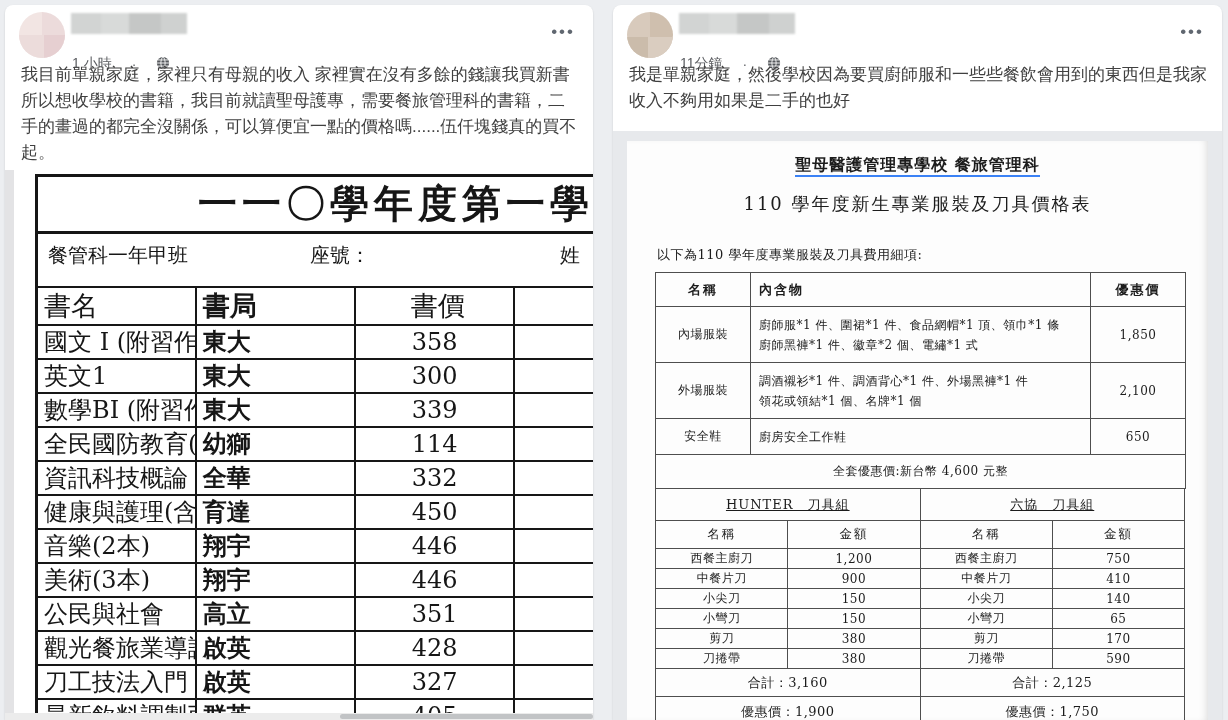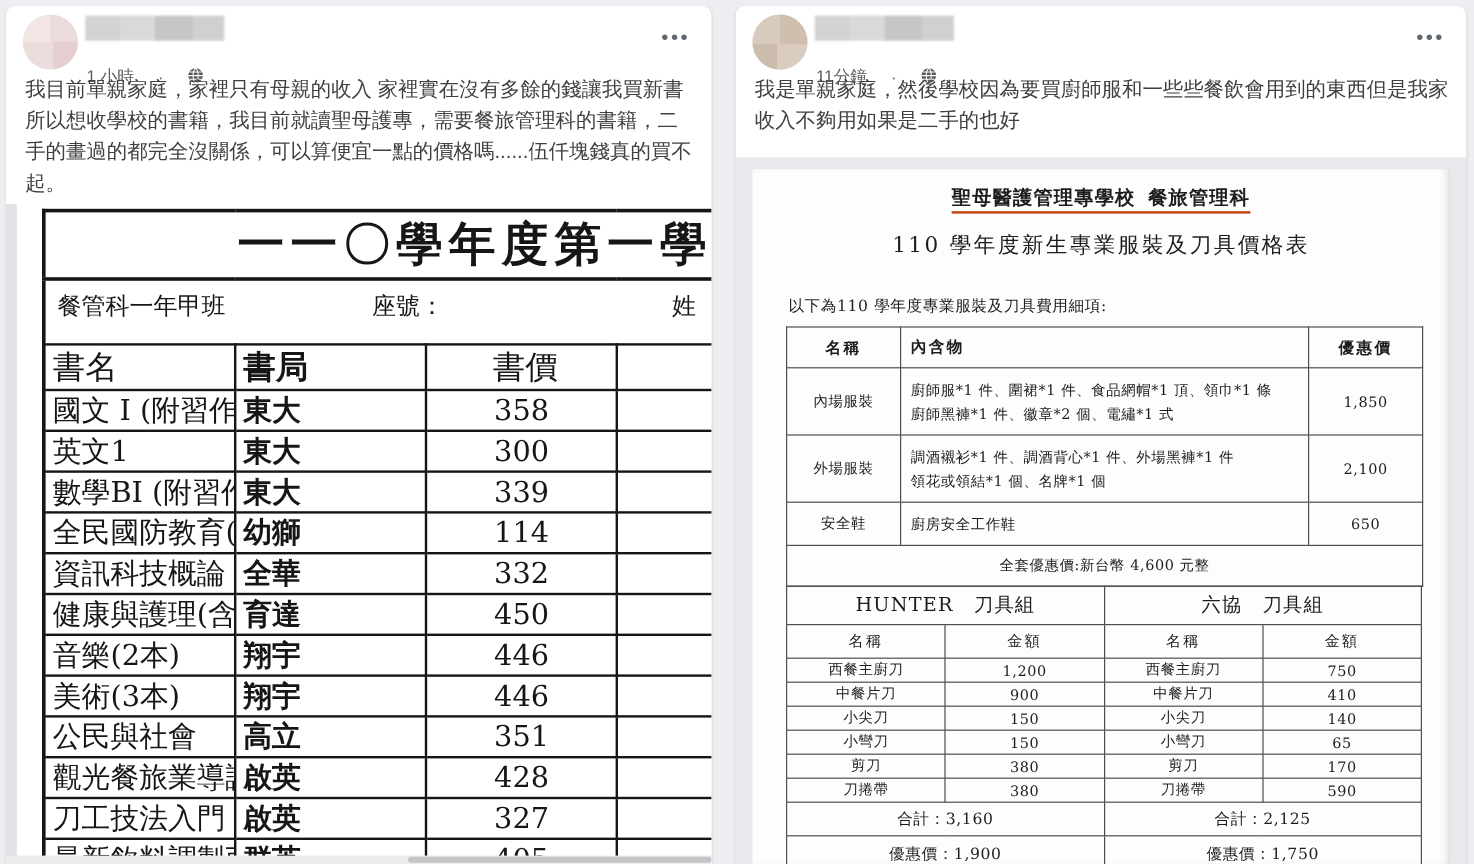--- a/index.html
+++ b/index.html
@@ -64,42 +64,42 @@
 
   .hscroll { position:absolute; left:0; right:0; bottom:0; height:7px; background:#ececec; }
   .hthumb  { position:absolute; left:335px; right:0; top:1px; bottom:1px; background:#c2c4c6; border-radius:3px; }
 
   
   .post-image-right { position:absolute; left:0; right:0; top:126px; bottom:0; background:#e7e9ec; cursor:pointer; }
   .docpage { position:absolute; left:14px; right:14px; top:10px; bottom:0; background:#fdfdfd;
              font-family:"DejaVu Serif","Liberation Serif",serif; color:#1c1c1c;
              box-shadow:inset -6px 0 10px -6px rgba(0,0,0,.18); }
   .doc-title { text-align:center; margin-top:14px; font-size:16px; font-weight:bold; letter-spacing:1px; }
-  .doc-title span { border-bottom:2px solid #c2410c; padding-bottom:1px;font-family:Liberation Mono, monospace; }
+  .doc-title span { border-bottom:2px solid #3b82f6; padding-bottom:1px; }
   .doc-subtitle { text-align:center; margin-top:16px; font-size:18px; letter-spacing:2px; }
   .doc-note { margin:30px 0 8px 30px; font-size:13px; letter-spacing:0.5px; }
 
   table.doc { border-collapse:collapse; table-layout:fixed; width:530px; margin-left:28px; }
   table.doc td { border:1px solid #4e4e4e; font-size:12px; letter-spacing:0.5px; }
   table.doc { border:1px solid #4e4e4e; }
 
   
   .u-name  { width:95px;  text-align:center; font-size:13px; letter-spacing:2px; }
   .u-content { width:340px; padding:4px 8px; line-height:20px; }
   .u-content span { display:inline-block; }
   .u-price { width:95px; text-align:center; }
   tr.u-head td { height:34px; text-align:center; font-weight:bold; font-size:13px; letter-spacing:2px; }
   tbody[data-name="uniform-rows"] tr td { height:56px; }
   tbody[data-name="uniform-rows"] tr:last-child td { height:36px; }
   td.fullset { height:34px; text-align:center; font-weight:normal; font-size:14px; letter-spacing:1px; }
 
   
   table.knife { margin-top:-1px; }
   table.knife td { text-align:center; }
-  tr.k-title td { height:32px; font-size:16px; letter-spacing:1px; }
+  tr.k-title td { height:32px; font-size:13px; letter-spacing:1px;text-decoration:underline; }
   tr.k-head td  { height:28px; font-size:12.5px; letter-spacing:2px; }
   tbody[data-name="knife-rows"] td { height:20px; font-size:12px; }
   tr.k-total td    { height:28px; font-size:13px; }
   tr.k-discount td { height:30px; font-size:13px; }
 </style>
 </head>
 <body>
 
 <div class="card card-left" data-name="post-card-left">
   <div class="avatar pink" data-name="avatar"></div>

